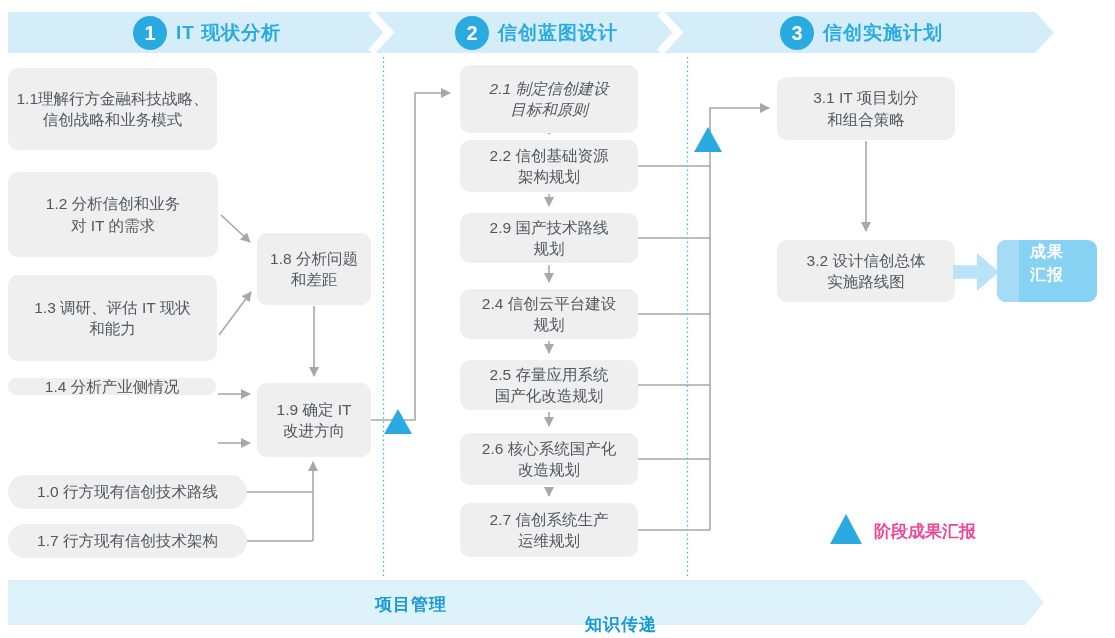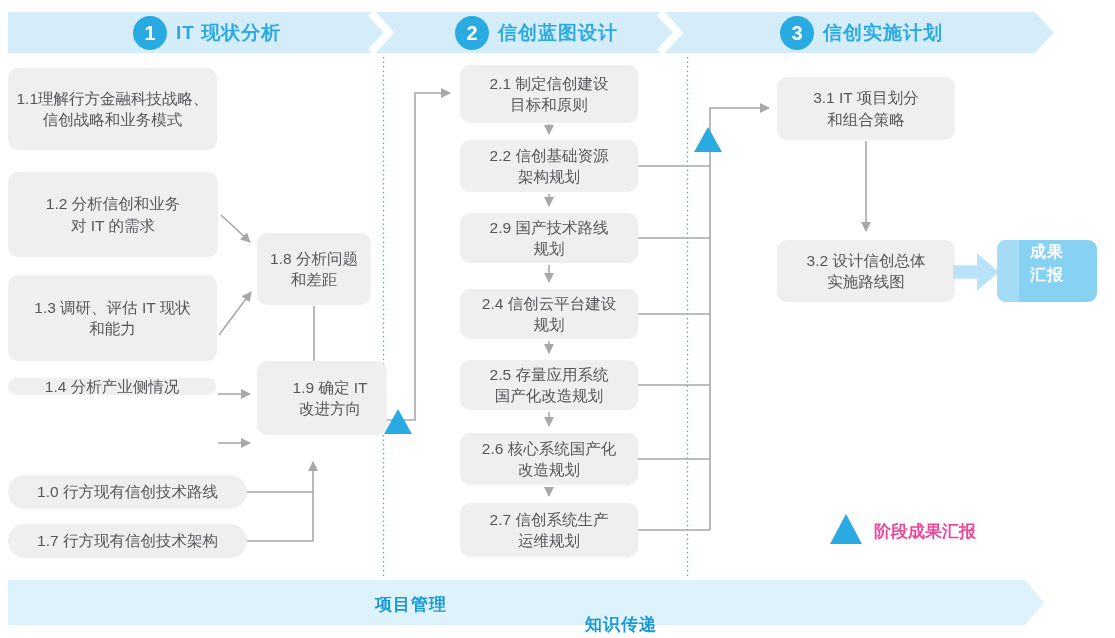--- a/index.html
+++ b/index.html
@@ -93,24 +93,24 @@
 信创战略和业务模式</div>
   <div class="box" style="left:8px;top:172px;width:210px;height:85px;">1.2 分析信创和业务
 对 IT 的需求</div>
   <div class="box" style="left:8px;top:275px;width:209px;height:86px;">1.3 调研、评估 IT 现状
 和能力</div>
   <div class="box pill" style="left:8px;top:378px;width:208px;height:17px;">1.4 分析产业侧情况</div>
   <div class="box pill" style="left:8px;top:475px;width:239px;height:34px;">1.0 行方现有信创技术路线</div>
   <div class="box pill" style="left:8px;top:524px;width:239px;height:34px;">1.7 行方现有信创技术架构</div>
   <div class="box" style="left:257px;top:233px;width:114px;height:72px;">1.8 分析问题
 和差距</div>
-  <div class="box" style="left:257px;top:361px;width:114px;height:74px;padding-left:16px;">1.9 确定 IT
+  <div class="box" style="left:257px;top:383px;width:114px;height:74px;">1.9 确定 IT
 改进方向</div>
 
-  <div class="box" style="left:460px;top:65px;width:178px;height:58px;">2.1 制定信创建设
+  <div class="box" style="left:460px;top:65px;width:178px;height:68px;font-style:italic;">2.1 制定信创建设
 目标和原则</div>
   <div class="box" style="left:460px;top:140px;width:178px;height:52px;">2.2 信创基础资源
 架构规划</div>
   <div class="box" style="left:460px;top:213px;width:178px;height:50px;">2.9 国产技术路线
 规划</div>
   <div class="box" style="left:460px;top:289px;width:178px;height:50px;">2.4 信创云平台建设
 规划</div>
   <div class="box" style="left:460px;top:360px;width:178px;height:50px;">2.5 存量应用系统
 国产化改造规划</div>
   <div class="box" style="left:460px;top:433px;width:178px;height:52px;">2.6 核心系统国产化

